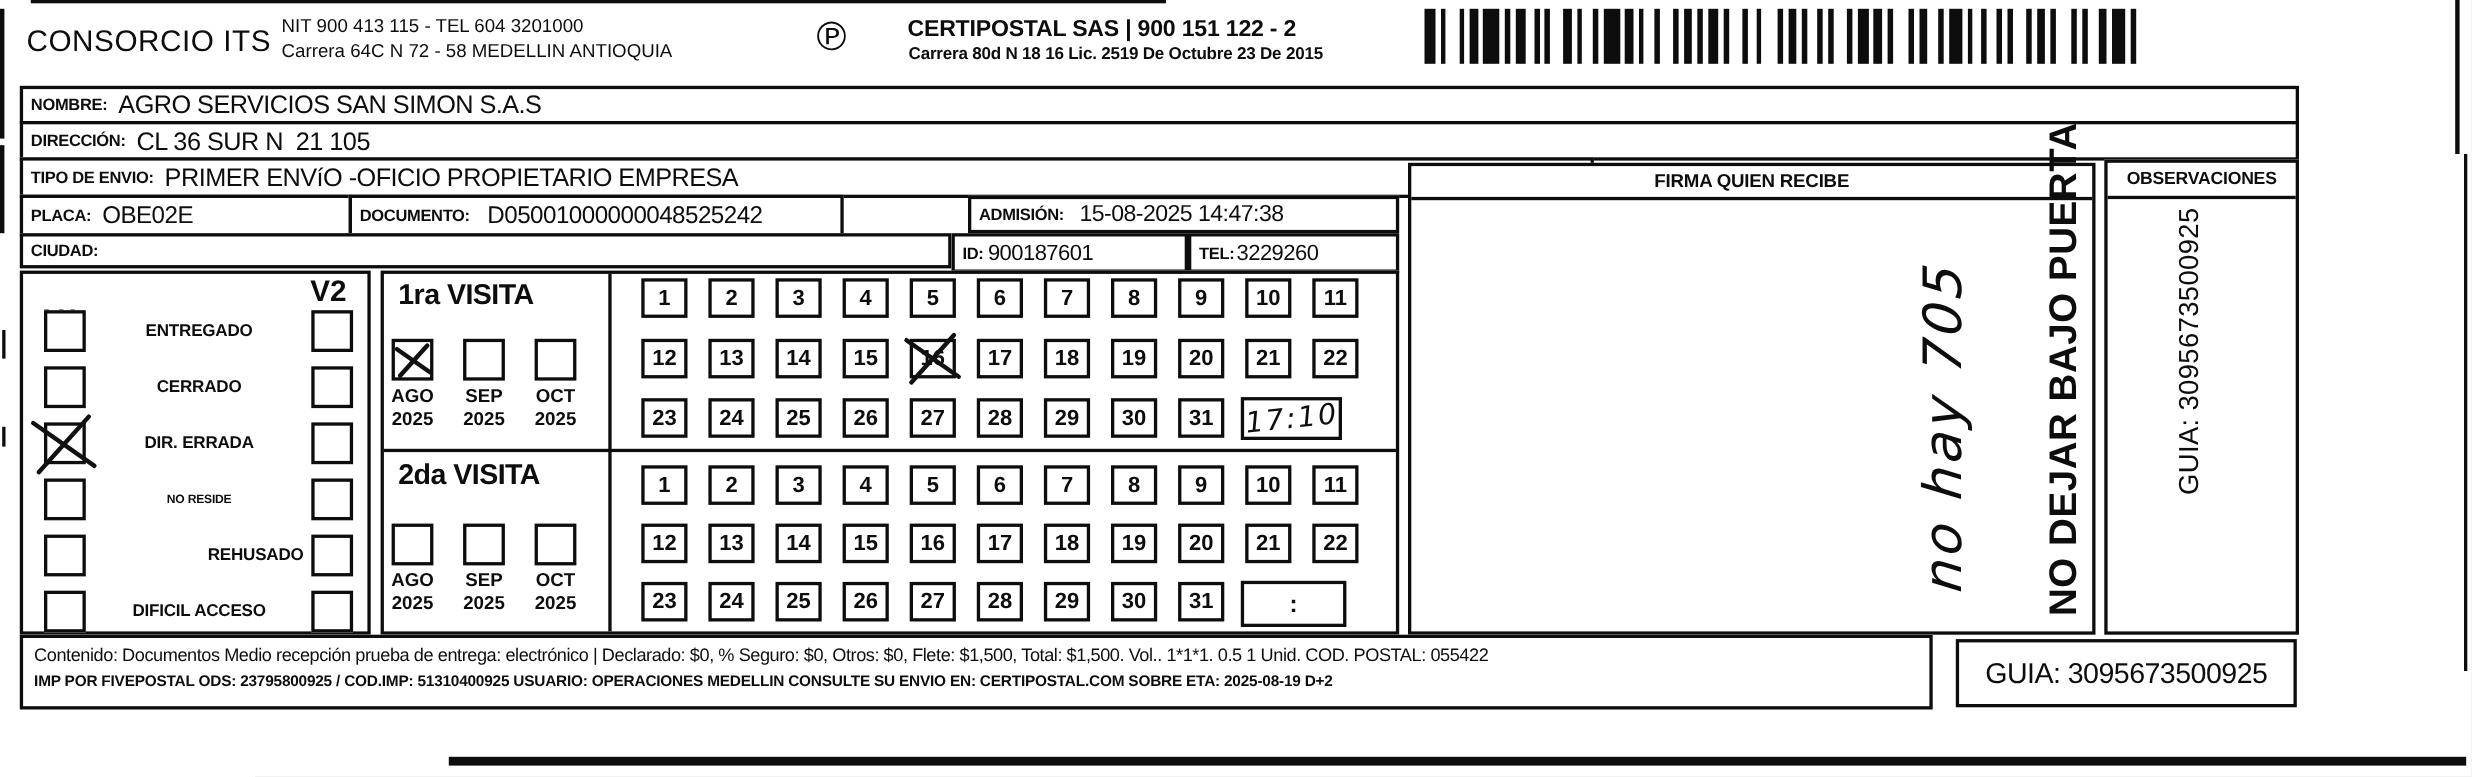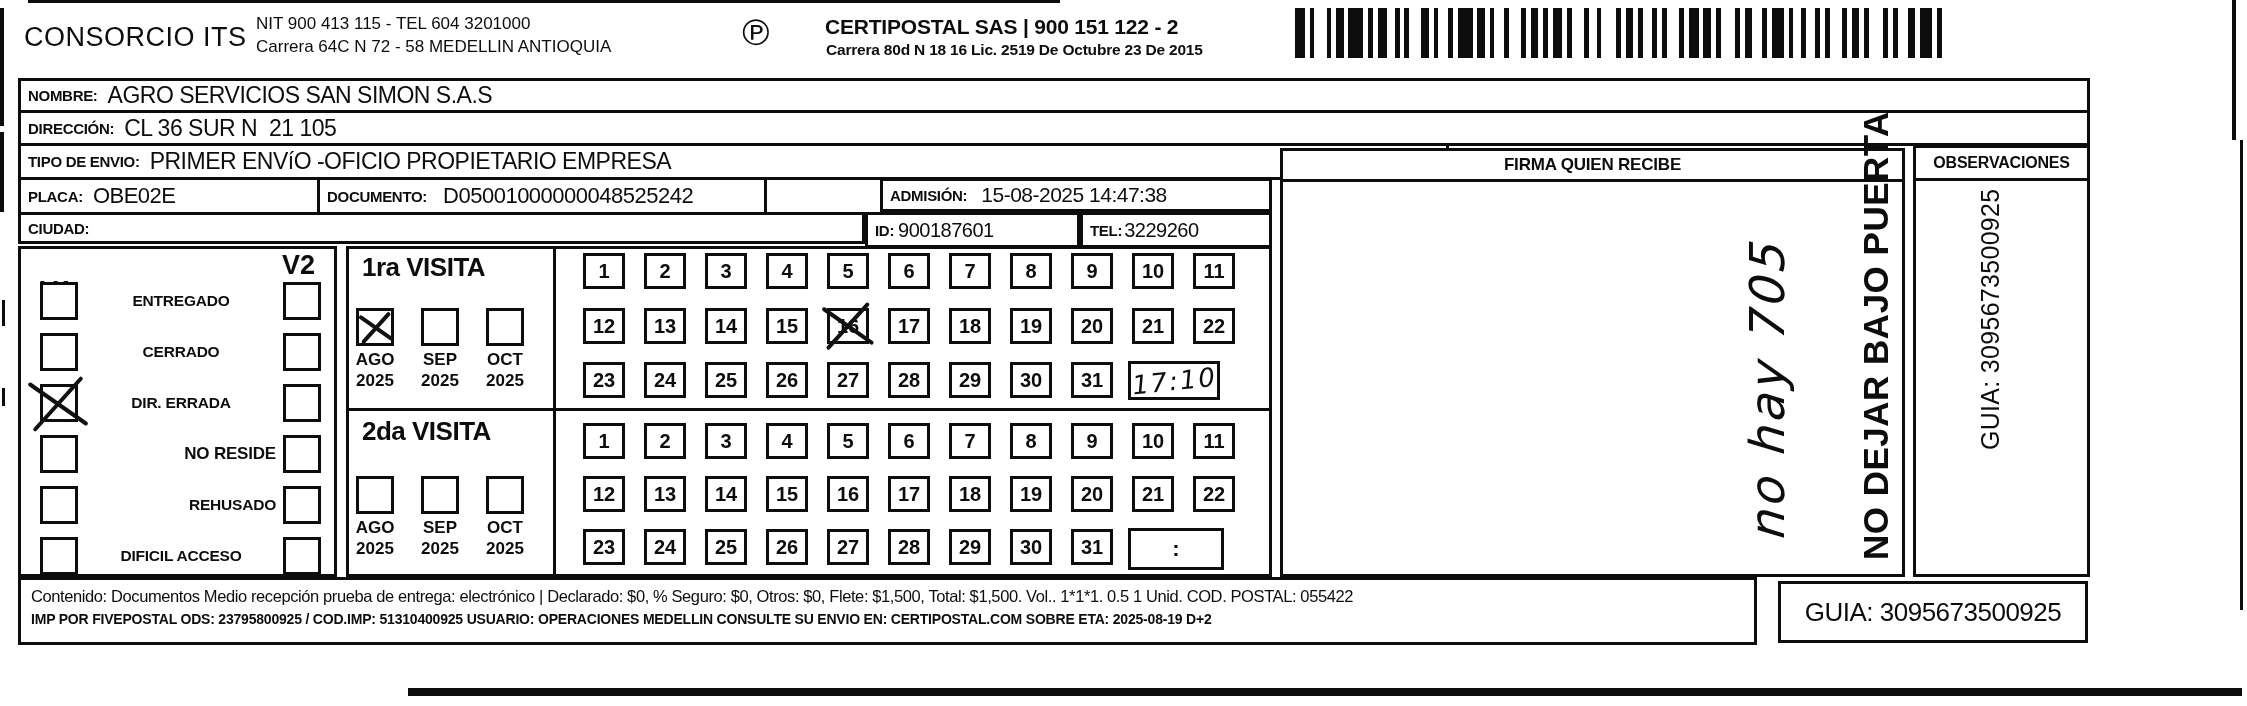--- a/index.html
+++ b/index.html
@@ -215,21 +215,21 @@
     <div style="position: absolute; left: 86px; top: 282px; width: 190px; line-height: 38px; text-align: center; font-weight: bold; font-size: 15.5px; letter-spacing: -0.2px;">ENTREGADO</div>
     <div style="position: absolute; left: 283px; top: 282px; width: 38px; height: 38px; border: 3px solid rgb(13, 13, 13); box-sizing: border-box; background: rgb(255, 255, 255);"></div>
     <div style="position: absolute; left: 40px; top: 333px; width: 38px; height: 38px; border: 3px solid rgb(13, 13, 13); box-sizing: border-box; background: rgb(255, 255, 255);"></div>
     <div style="position: absolute; left: 86px; top: 333px; width: 190px; line-height: 38px; text-align: center; font-weight: bold; font-size: 15.5px; letter-spacing: -0.2px;">CERRADO</div>
     <div style="position: absolute; left: 283px; top: 333px; width: 38px; height: 38px; border: 3px solid rgb(13, 13, 13); box-sizing: border-box; background: rgb(255, 255, 255);"></div>
     <div style="position: absolute; left: 40px; top: 384px; width: 38px; height: 38px; border: 3px solid rgb(13, 13, 13); box-sizing: border-box; background: rgb(255, 255, 255);"></div>
     <div style="position: absolute; left: 86px; top: 384px; width: 190px; line-height: 38px; text-align: center; font-weight: bold; font-size: 15.5px; letter-spacing: -0.2px;">DIR. ERRADA</div>
     <div style="position: absolute; left: 283px; top: 384px; width: 38px; height: 38px; border: 3px solid rgb(13, 13, 13); box-sizing: border-box; background: rgb(255, 255, 255);"></div>
     <div class="xmark" style="position: absolute; left: 28px; top: 378px; width: 60px; height: 52px;"></div>
     <div style="position: absolute; left: 40px; top: 435px; width: 38px; height: 38px; border: 3px solid rgb(13, 13, 13); box-sizing: border-box; background: rgb(255, 255, 255);"></div>
-    <div style="position: absolute; left: 86px; top: 435px; width: 190px; line-height: 38px; text-align: right; font-weight: bold; font-size: 17px; letter-spacing: -0.2px;">NO RESIDE</div>
+    <div style="position: absolute; left: 86px; top: 435px; width: 190px; line-height: 38px; text-align: center; font-weight: bold; font-size: 11px; letter-spacing: -0.2px;">NO RESIDE</div>
     <div style="position: absolute; left: 283px; top: 435px; width: 38px; height: 38px; border: 3px solid rgb(13, 13, 13); box-sizing: border-box; background: rgb(255, 255, 255);"></div>
     <div style="position: absolute; left: 40px; top: 486px; width: 38px; height: 38px; border: 3px solid rgb(13, 13, 13); box-sizing: border-box; background: rgb(255, 255, 255);"></div>
     <div style="position: absolute; left: 86px; top: 486px; width: 190px; line-height: 38px; text-align: right; font-weight: bold; font-size: 15.5px; letter-spacing: -0.2px;">REHUSADO</div>
     <div style="position: absolute; left: 283px; top: 486px; width: 38px; height: 38px; border: 3px solid rgb(13, 13, 13); box-sizing: border-box; background: rgb(255, 255, 255);"></div>
     <div style="position: absolute; left: 40px; top: 537px; width: 38px; height: 38px; border: 3px solid rgb(13, 13, 13); box-sizing: border-box; background: rgb(255, 255, 255);"></div>
     <div style="position: absolute; left: 86px; top: 537px; width: 190px; line-height: 38px; text-align: center; font-weight: bold; font-size: 15.5px; letter-spacing: -0.2px;">DIFICIL ACCESO</div>
     <div style="position: absolute; left: 283px; top: 537px; width: 38px; height: 38px; border: 3px solid rgb(13, 13, 13); box-sizing: border-box; background: rgb(255, 255, 255);"></div>
     <div style="position: absolute; left: 362px; top: 252px; font-size: 26px; font-weight: bold; letter-spacing: -0.5px;">1ra VISITA</div>
     <div style="position: absolute; left: 356px; top: 308px; width: 38px; height: 38px; border: 3px solid rgb(13, 13, 13); box-sizing: border-box; background: rgb(255, 255, 255);"></div>
     <div style="position: absolute; left: 343px; top: 350px; width: 64px; text-align: center; font-weight: bold; font-size: 17px;">AGO</div>

